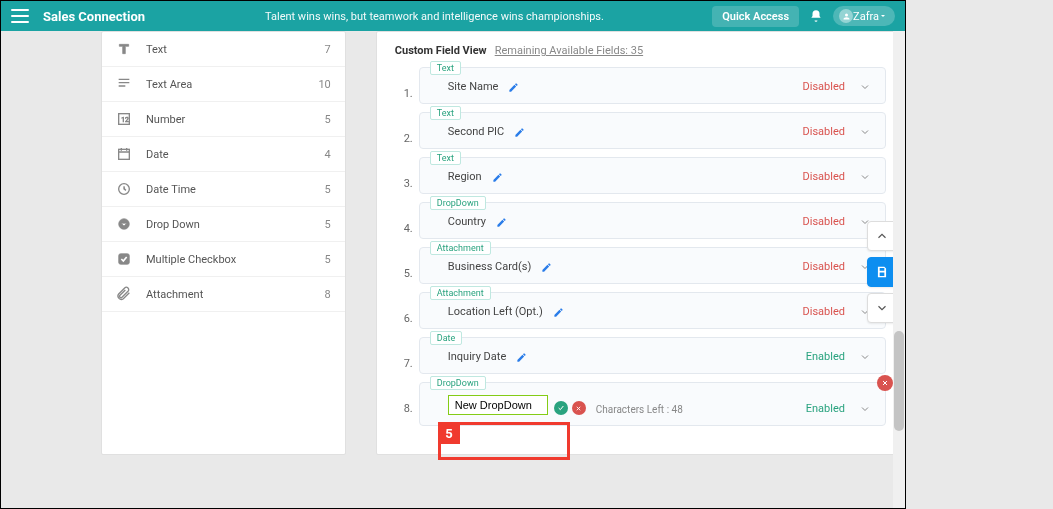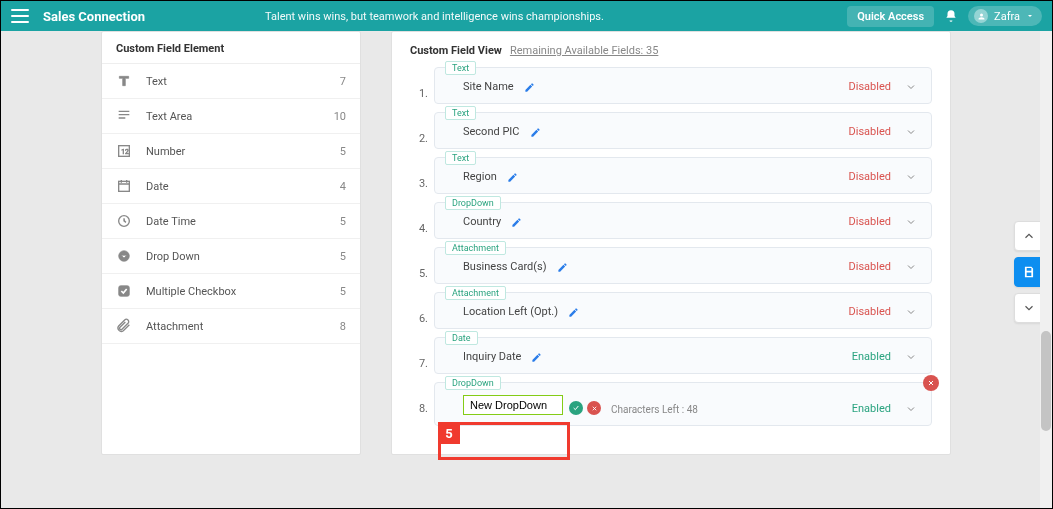--- a/index.html
+++ b/index.html
@@ -1,28 +1,28 @@
 <!DOCTYPE html>
 <html><head>
 <meta charset="utf-8">
 <style>
 * { box-sizing: border-box; margin: 0; padding: 0; }
 body { font-family: -apple-system, BlinkMacSystemFont, "Segoe UI", Roboto, Arial, sans-serif; background: #e9e9e9; font-size: 12px; color: #444; overflow: hidden; }
-.viewport { width: 1053px; height: 509px; position: relative; background: #e9e9e9; border: 1px solid #000; }
+.viewport { width: 906px; height: 509px; position: relative; background: #e9e9e9; border: 1px solid #000; }
 
 
 .topbar { height: 30px; background: #1ba3a3; display: flex; align-items: center; padding: 0 10px; color: #fff; position: relative; }
 .hamburger { width: 18px; height: 14px; display: flex; flex-direction: column; justify-content: space-between; margin-right: 14px; cursor: pointer; }
 .hamburger span { height: 2px; background: #fff; border-radius: 1px; }
 .brand { font-weight: 700; font-size: 13px; margin-right: 120px; }
 .tagline { font-size: 11px; opacity: 0.95; }
 .top-right { margin-left: auto; display: flex; align-items: center; gap: 10px; }
 .quick-access { background: rgba(255,255,255,0.18); padding: 4px 10px; border-radius: 4px; font-size: 11px; font-weight: 600; cursor: pointer; }
 .bell-icon { width: 14px; height: 14px; fill: #fff; cursor: pointer; }
-.user-pill { background: rgba(255,255,255,0.22); padding: 3px 8px 3px 6px; border-radius: 12px; display: flex; align-items: center; gap: 6px; cursor: pointer; font-size: 11px; }
+.user-pill { background: rgba(255,255,255,0.22); padding: 3px 8px 3px 6px; border-radius: 12px; display: flex; align-items: center; cursor: pointer; font-size: 11px; }
 .user-pill .avatar-dot { width: 14px; height: 14px; border-radius: 50%; background: rgba(255,255,255,0.4); display:flex; align-items:center; justify-content:center; }
 .user-pill .avatar-dot svg { width: 9px; height: 9px; fill: #fff; }
 .chev-down { width: 8px; height: 8px; fill: #fff; }
 
 .page-title { font-size: 12px; color: #7a7a7a; letter-spacing: .3px; padding: 14px 0 8px 100px; }
 
 .content { display: flex; gap: 30px; padding: 0 0 0 100px; }
 
 
 .panel-left { width: 260px; background: #fff; border: 1px solid #e0e0e0; border-radius: 2px; }
@@ -106,21 +106,20 @@
             <path d="M6 9l6 6 6-6z"></path>
           </svg>
       </div>
     </div>
   </div>
 
 
   <div class="content">
 
     <div class="panel-left">
-      <div class="panel-left-header">Custom Field Element</div>
       <div class="element-list" id="element-list">
           <div class="element-row">
             <svg class="el-icon" viewBox="0 0 24 24">
               <path fill="#888" d="M5 5h14v3h-5v11h-4V8H5z"></path>
             </svg>
             <span class="el-label">Text</span>
             <span class="el-count">7</span>
           </div>
           <div class="element-row">
             <svg class="el-icon" viewBox="0 0 24 24">

